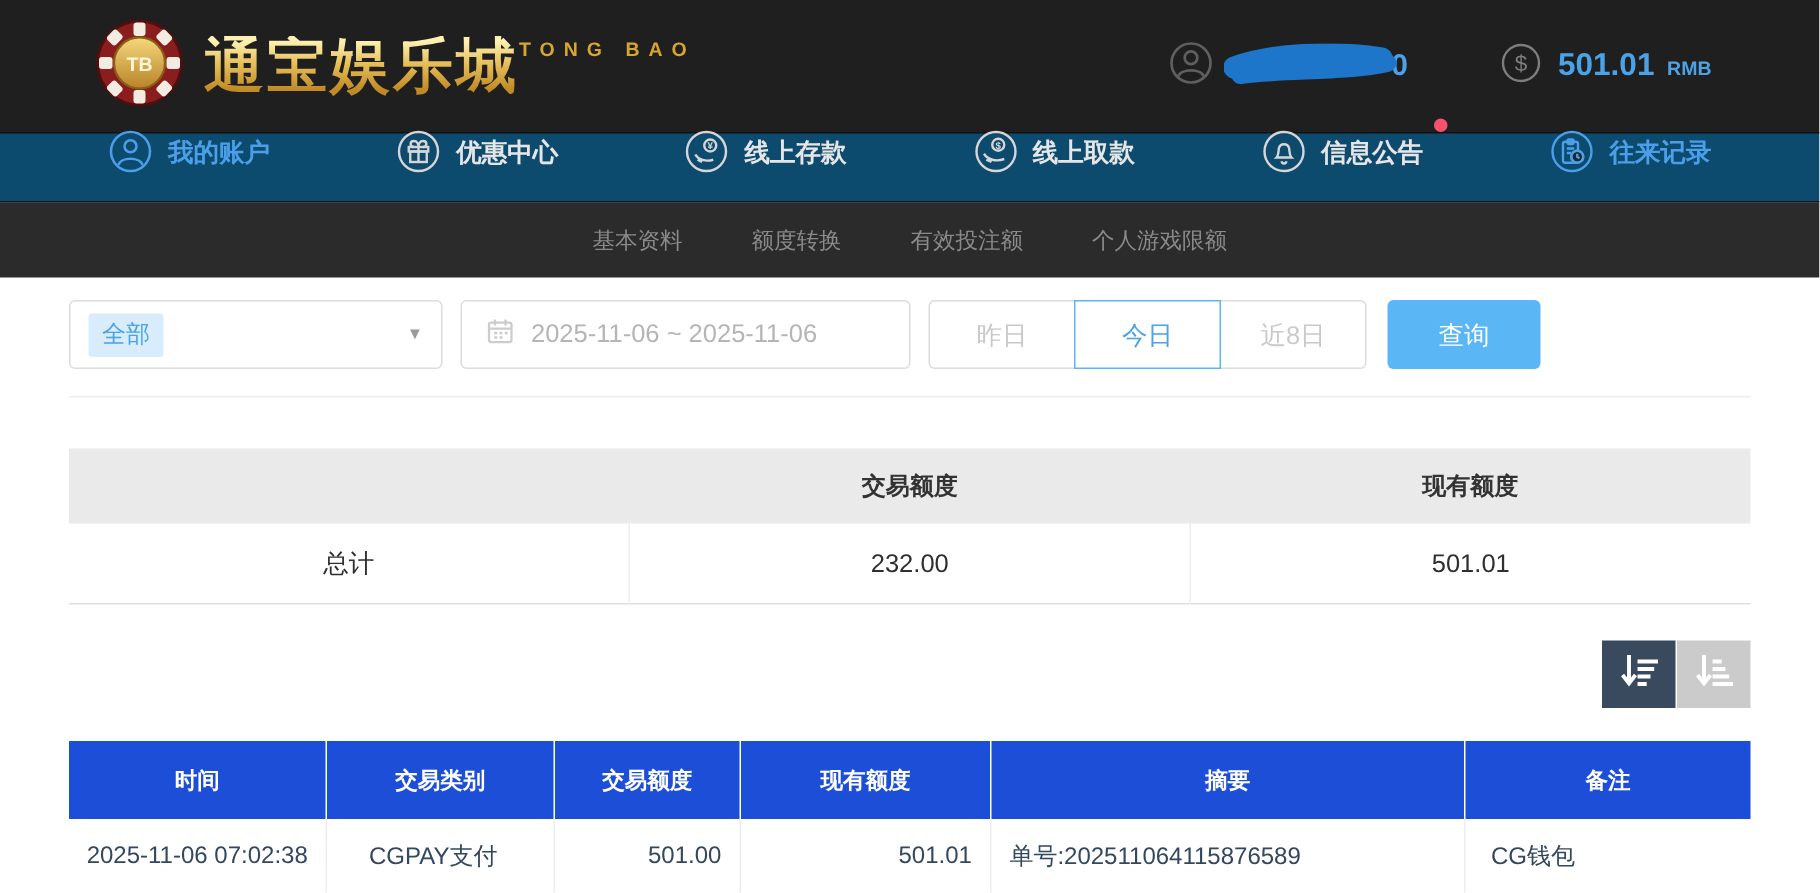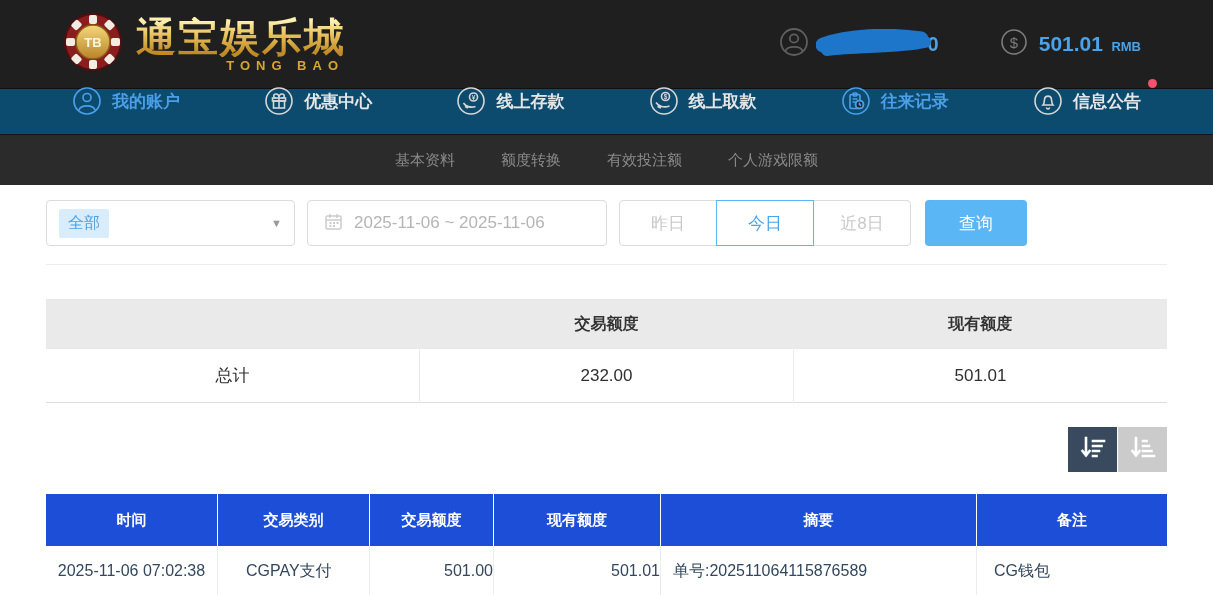--- a/index.html
+++ b/index.html
@@ -2,21 +2,21 @@
 <html><head>
 <meta charset="utf-8">
 <style>
   * { margin:0; padding:0; box-sizing:border-box; }
   html,body { width:1213px; height:595px; overflow:hidden; background:#fff;
     font-family:"Liberation Sans","DejaVu Sans",sans-serif; }
 
   
   .topbar { height:88px; background:#1f1f1f; display:flex; align-items:center; position:relative; }
   .logo { margin-left:62px; display:flex; align-items:center; gap:12px; cursor:pointer; }
-  .logo-text { display:flex; flex-direction:column; line-height:1; }
+  .logo-text { display:flex; line-height:1; }
   .logo-title { font-size:40px; font-weight:bold; letter-spacing:2px;
     background:linear-gradient(180deg,#fdf0b0 10%,#e8c05a 45%,#c08a24 90%);
     -webkit-background-clip:text; background-clip:text; color:transparent; }
   .logo-sub { margin-top:2px; text-align:right; font-size:13px; font-weight:bold;
     letter-spacing:6px; color:#d8a62e; padding-right:2px; }
   .topbar-right { margin-left:auto; margin-right:72px; display:flex; align-items:center; gap:60px; }
   .user-box { display:flex; align-items:center; gap:4px; }
   .scribble-wrap { position:relative; height:30px; margin-left:2px; }
   .user-suffix { color:#4aa3e8; font-size:20px; font-weight:bold; margin-left:-12px; }
   .balance-box { display:flex; align-items:center; gap:10px; }
@@ -83,21 +83,21 @@
   .th:last-child { border-right:none; }
   .trow { display:flex; height:50px; align-items:center; color:#33475e; font-size:16px; }
   .td { height:50px; display:flex; align-items:center; border-right:1px solid #ededed;text-align:right; }
   .td:last-child { border-right:none; }
   .w1 { width:15.34%; } .w2 { width:13.56%; } .w3 { width:11.06%; }
   .w4 { width:14.90%; } .w5 { width:28.19%; } .w6 { width:16.95%; }
   .c-center { justify-content:center; }
   .c-left-lg { padding-left:28px; }
   .c-left-sm { padding-left:12px; }
   .c-left-md { padding-left:17px; }
-  .c-right { justify-content:flex-end; padding-right:0; }
+  .c-right { justify-content:flex-end; padding-right:12px; }
 </style>
 </head>
 <body>
 
 <div class="topbar">
   <div class="logo">
     <span>
       <svg width="62" height="62" viewBox="0 0 62 62">
         <circle cx="31" cy="31" r="28" fill="#8a1e1e" stroke="#4d0f0f" stroke-width="2"></circle>
         <g fill="#f3ece2">
@@ -200,45 +200,45 @@
       <svg width="30" height="30" viewBox="0 0 30 30" fill="none" stroke="currentColor" stroke-width="1.6">
         <circle cx="15" cy="15" r="13"></circle>
         <circle cx="16.5" cy="10.5" r="4"></circle>
         <text x="16.5" y="13" text-anchor="middle" font-size="6.5" fill="currentColor" stroke="none" font-family="Liberation Sans, sans-serif">$</text>
         <path d="M7 16.5 c2.5 4 8 5.5 13.5 3.5 M8.5 20.5 l3.5 1.5"></path>
       </svg>
     </span>
     <span>线上取款</span>
   </div>
 
+  <div class="nav-item">
+    <span class="nicon">
+      <svg width="30" height="30" viewBox="0 0 30 30" fill="none" stroke="currentColor" stroke-width="1.6">
+        <circle cx="15" cy="15" r="13"></circle>
+        <path d="M10 19 c1.5-1.5 1.2-4 1.6-6.2 a3.5 3.5 0 0 1 6.8 0 c.4 2.2 .1 4.7 1.6 6.2 z"></path>
+        <path d="M13.5 21.5 a1.5 1.5 0 0 0 3 0"></path>
+      </svg>
+    </span>
+    <span>信息公告</span>
+    <span class="notif-dot"></span>
+  </div>
+
   <div class="nav-item active">
     <span class="nicon">
       <svg width="30" height="30" viewBox="0 0 30 30" fill="none" stroke="currentColor" stroke-width="1.6">
         <circle cx="15" cy="15" r="13"></circle>
         <rect x="9" y="8.5" width="10" height="14" rx="1.5"></rect>
         <rect x="12" y="7" width="4" height="3" rx="1"></rect>
         <path d="M11.5 13 h5 M11.5 16 h3"></path>
         <circle cx="18.5" cy="18.5" r="4" fill="#262626"></circle>
         <circle cx="18.5" cy="18.5" r="4"></circle>
         <path d="M18.5 16.5 v2 l1.5 1"></path>
       </svg>
     </span>
     <span>往来记录</span>
-  </div>
-
-  <div class="nav-item">
-    <span class="nicon">
-      <svg width="30" height="30" viewBox="0 0 30 30" fill="none" stroke="currentColor" stroke-width="1.6">
-        <circle cx="15" cy="15" r="13"></circle>
-        <path d="M10 19 c1.5-1.5 1.2-4 1.6-6.2 a3.5 3.5 0 0 1 6.8 0 c.4 2.2 .1 4.7 1.6 6.2 z"></path>
-        <path d="M13.5 21.5 a1.5 1.5 0 0 0 3 0"></path>
-      </svg>
-    </span>
-    <span>信息公告</span>
-    <span class="notif-dot"></span>
   </div>
 </div>
 
 <div class="subnav">
   <span class="subnav-item">基本资料</span>
   <span class="subnav-item">额度转换</span>
   <span class="subnav-item">有效投注额</span>
   <span class="subnav-item">个人游戏限额</span>
 </div>
 

